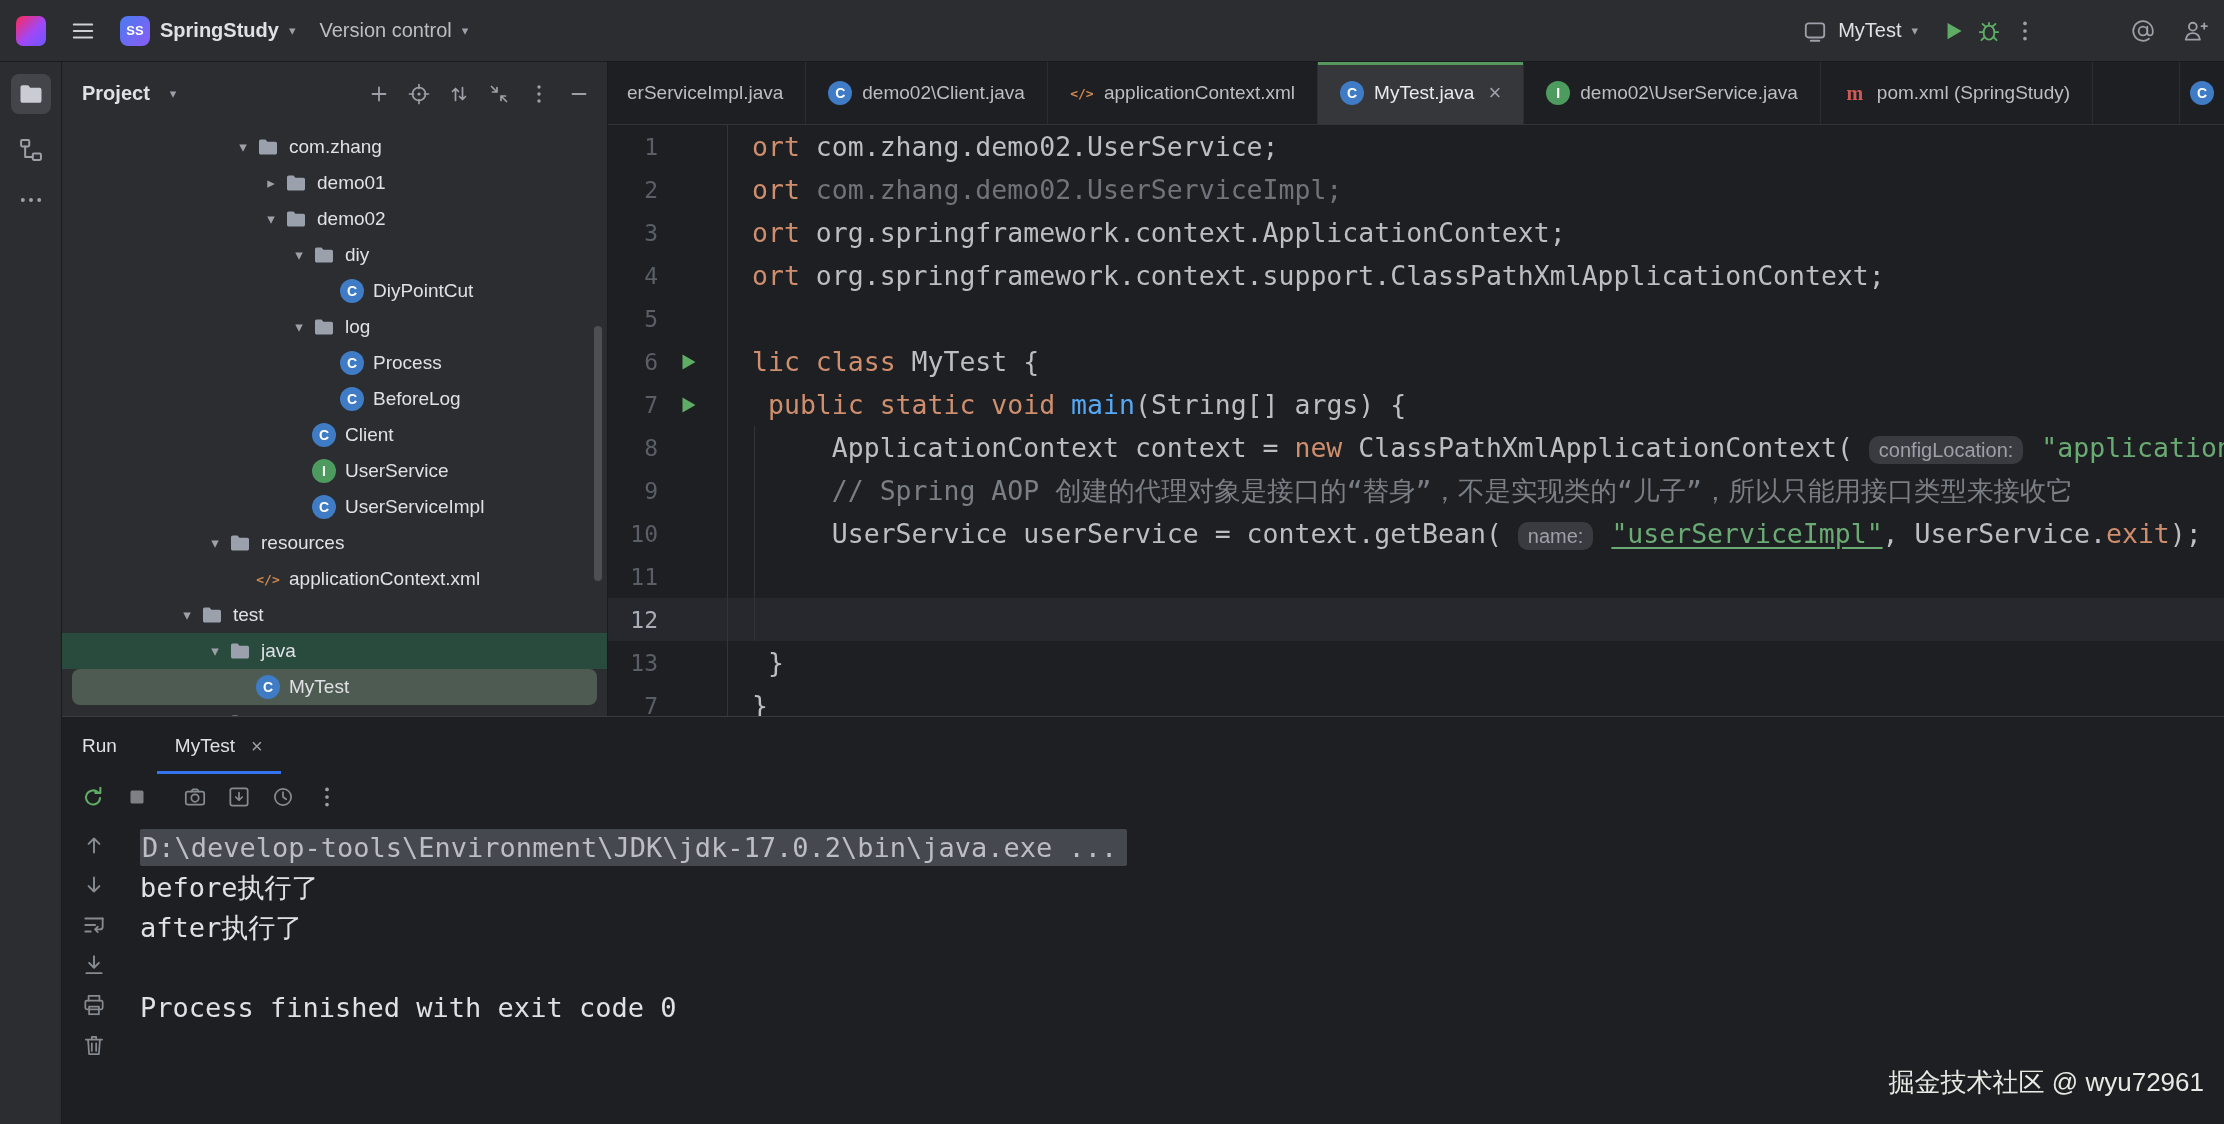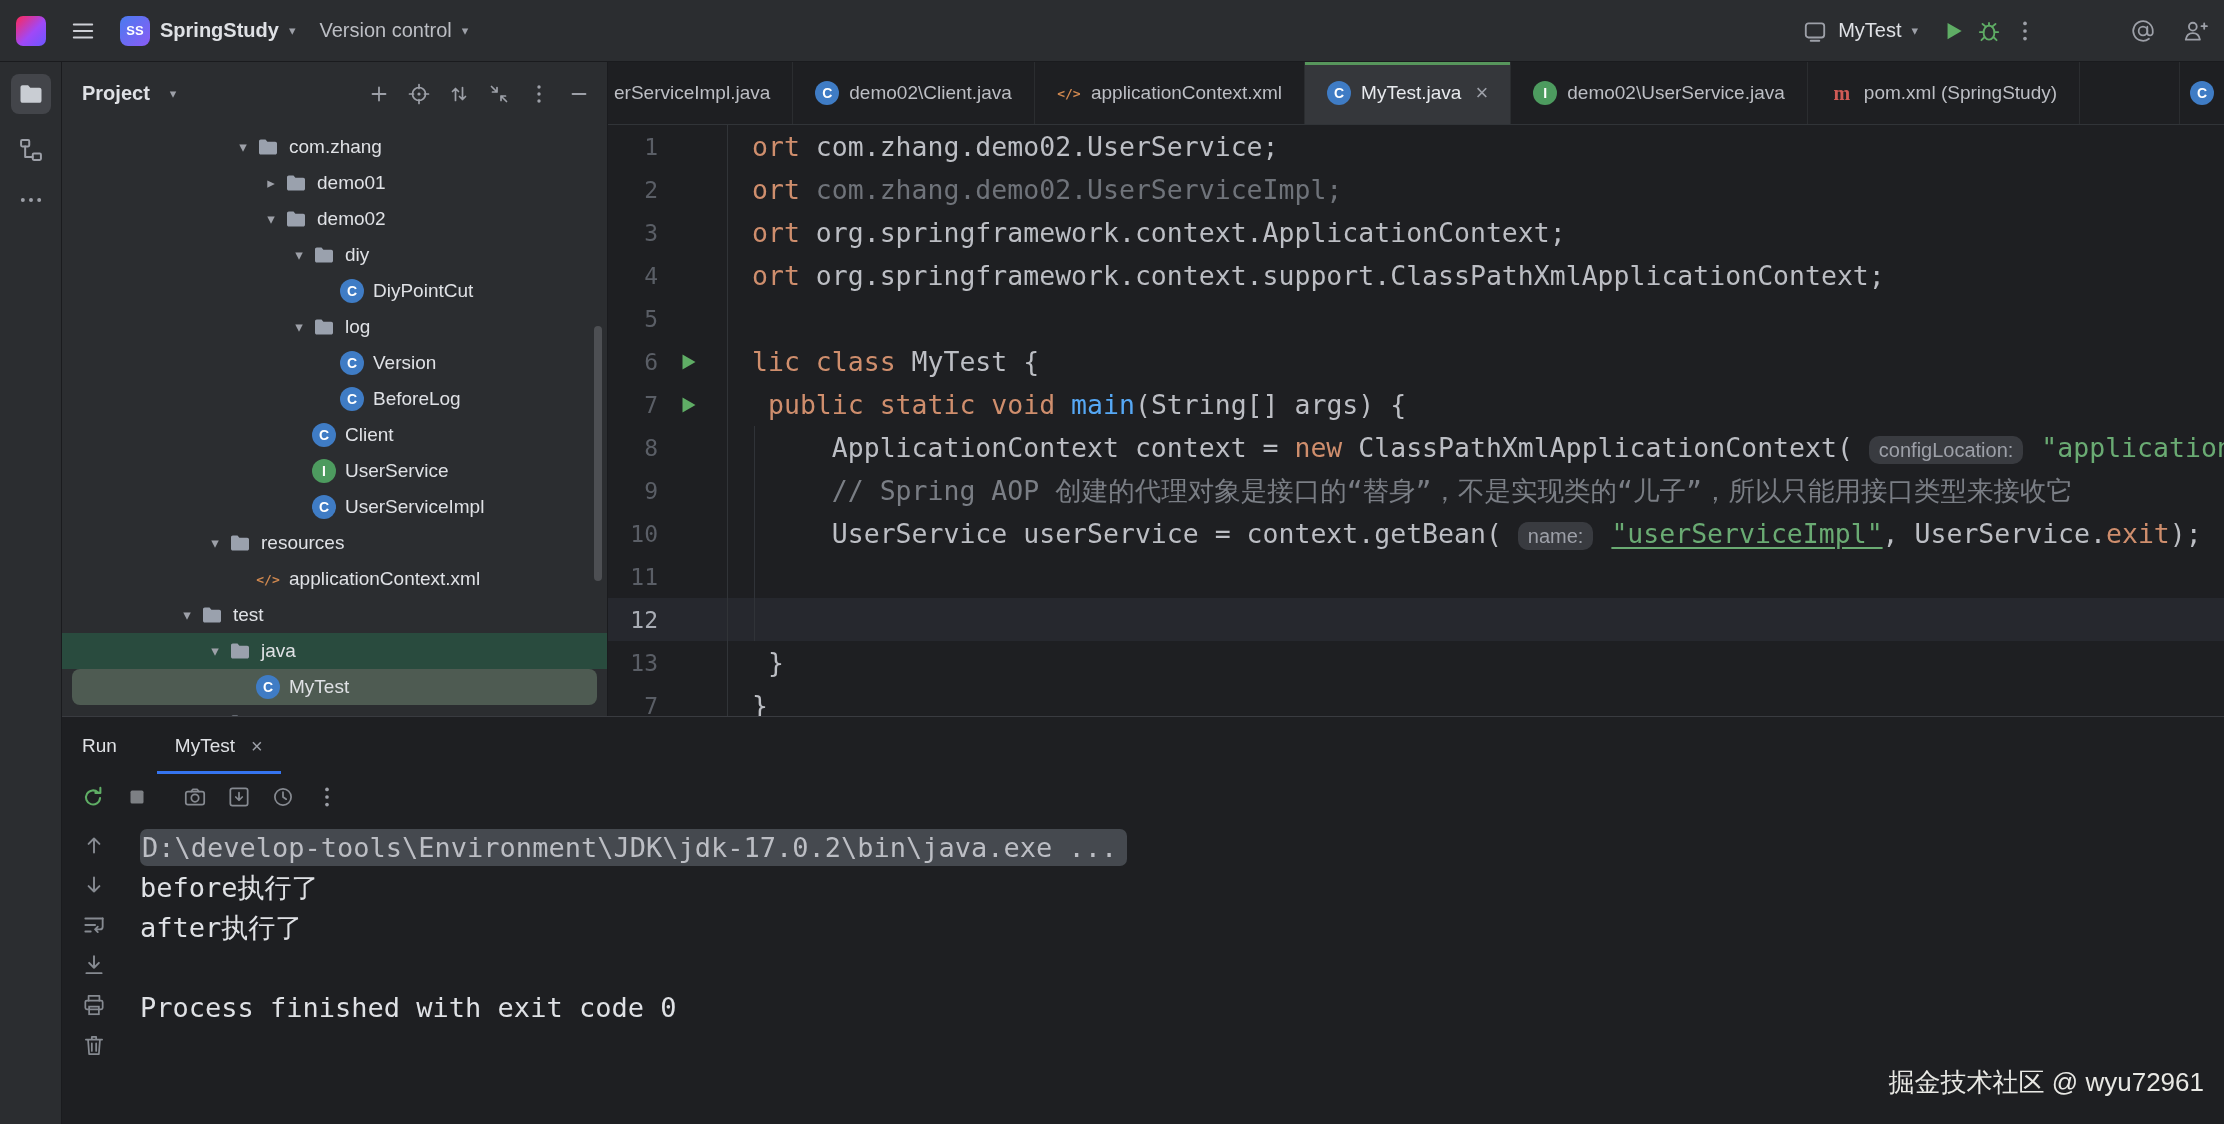--- a/index.html
+++ b/index.html
@@ -39,21 +39,21 @@
 .fic-int{background:#4d9b5f}
 .fic-xml{width:24px;height:24px;flex:none;color:#d0884f;font:700 13px/1 "DejaVu Sans Mono",monospace;display:inline-flex;align-items:center;justify-content:center}
 .fic-maven{width:24px;height:24px;flex:none;color:#cf5b56;font:700 20px/1 "Liberation Serif",serif;display:inline-flex;align-items:center;justify-content:center}
 .fic-folder{width:24px;height:24px;flex:none;display:inline-flex}
 .fic-folder svg{width:100%;height:100%}
 .tree-scroll{position:absolute;right:5px;top:201px;width:8px;height:255px;border-radius:4px;background:#6f7276;opacity:.5}
 
 .editor{position:absolute;left:608px;top:62px;right:0;height:654px;background:#1e1f22;z-index:2}
 .tabs{height:63px;display:flex;align-items:stretch;border-bottom:1px solid #313438;overflow:hidden;background:#1e1f22}
 .tab{display:flex;align-items:center;gap:10px;padding:0 22px;color:#bcbec4;font-size:19px;border-right:1px solid #2b2d30;position:relative;white-space:nowrap;flex:none}
-.tab.first{padding-left:6px}
+.tab.first{padding-left:19px}
 .tab.active{background:#35373b;color:#e8eaee}
 .tab.active::before{content:"";position:absolute;left:0;top:0;right:0;height:3px;background:#57965c}
 .tab-close{color:#9da0a8;font-size:22px;line-height:1;margin-left:4px}
 .tab.clipped{padding:0 10px;border-left:1px solid #2b2d30;border-right:none;margin-left:auto}
 .code{position:absolute;top:63px;left:0;right:0;bottom:0;overflow:hidden;font-family:"DejaVu Sans Mono","Liberation Mono",monospace;font-size:26.5px}
 .code::before{content:"";position:absolute;left:119px;top:0;bottom:0;width:1px;background:#313438;z-index:3}
 .iguide{position:absolute;left:146px;top:301px;width:1px;height:215px;background:#303338;z-index:2}
 .crow{height:43px;display:flex;align-items:center;position:relative}
 .crow.current{background:#26282e}
 .cgut{width:119px;height:100%;flex:none;display:flex;align-items:center}
@@ -77,21 +77,21 @@
 .rtab{height:100%;display:flex;align-items:center;gap:12px;padding:0 18px;font-size:19px;position:relative}
 .rtab::after{content:"";position:absolute;left:0;right:0;bottom:0;height:3px;background:#3574f0}
 .rtab .tab-close{font-size:20px}
 .rtoolbar{height:46px;display:flex;align-items:center;padding-left:18px;gap:18px}
 .rtoolbar .ic{width:26px;height:26px}
 .rtoolbar .ic:nth-child(3){margin-left:14px}
 .rbody{position:absolute;top:103px;left:0;right:0;bottom:0;display:flex}
 .congut{width:63px;flex:none;display:flex;flex-direction:column;align-items:center;padding-top:12px;gap:14px}
 .console{flex:1;overflow:hidden;font-family:"DejaVu Sans Mono","Liberation Mono",monospace;font-size:27px;line-height:40px;padding-top:8px;color:#dfe1e5}
 .cline{height:40px;padding-left:15px;white-space:pre}
-.cline .sel{background:#45494f;color:#bcbec4;padding:3px 10px 3px 2px;border-radius:7px}
+.cline .sel{background:#45494f;color:#bcbec4;padding:3px 10px 3px 2px;border-radius:2px}
 .watermark{position:absolute;right:20px;bottom:24px;font-size:26px;color:#e8e8e4}
 </style>
 </head>
 <body>
 
 <div id="app">
 
   <header class="titlebar">
     <span class="logo"></span>
     <span class="ic">
@@ -280,21 +280,21 @@
             <svg viewBox="0 0 24 24">
               <path d="M3 6.3c0-1 .8-1.8 1.8-1.8h4.7l1.9 2.2h7.8c1 0 1.8.8 1.8 1.8v9.2c0 1-.8 1.8-1.8 1.8H4.8c-1 0-1.8-.8-1.8-1.8z" fill="#9aa1ad"></path>
             </svg>
           </span>
           <span class="tlabel">log</span>
         </div>
         <div class="tree-row">
           <span class="ind" style="width: 252px;"></span>
           <span class="tchev"></span>
           <span class="fic fic-class">C</span>
-          <span class="tlabel">Version</span>
+          <span class="tlabel">Process</span>
         </div>
         <div class="tree-row">
           <span class="ind" style="width: 252px;"></span>
           <span class="tchev"></span>
           <span class="fic fic-class">C</span>
           <span class="tlabel">BeforeLog</span>
         </div>
         <div class="tree-row">
           <span class="ind" style="width: 224px;"></span>
           <span class="tchev"></span>

